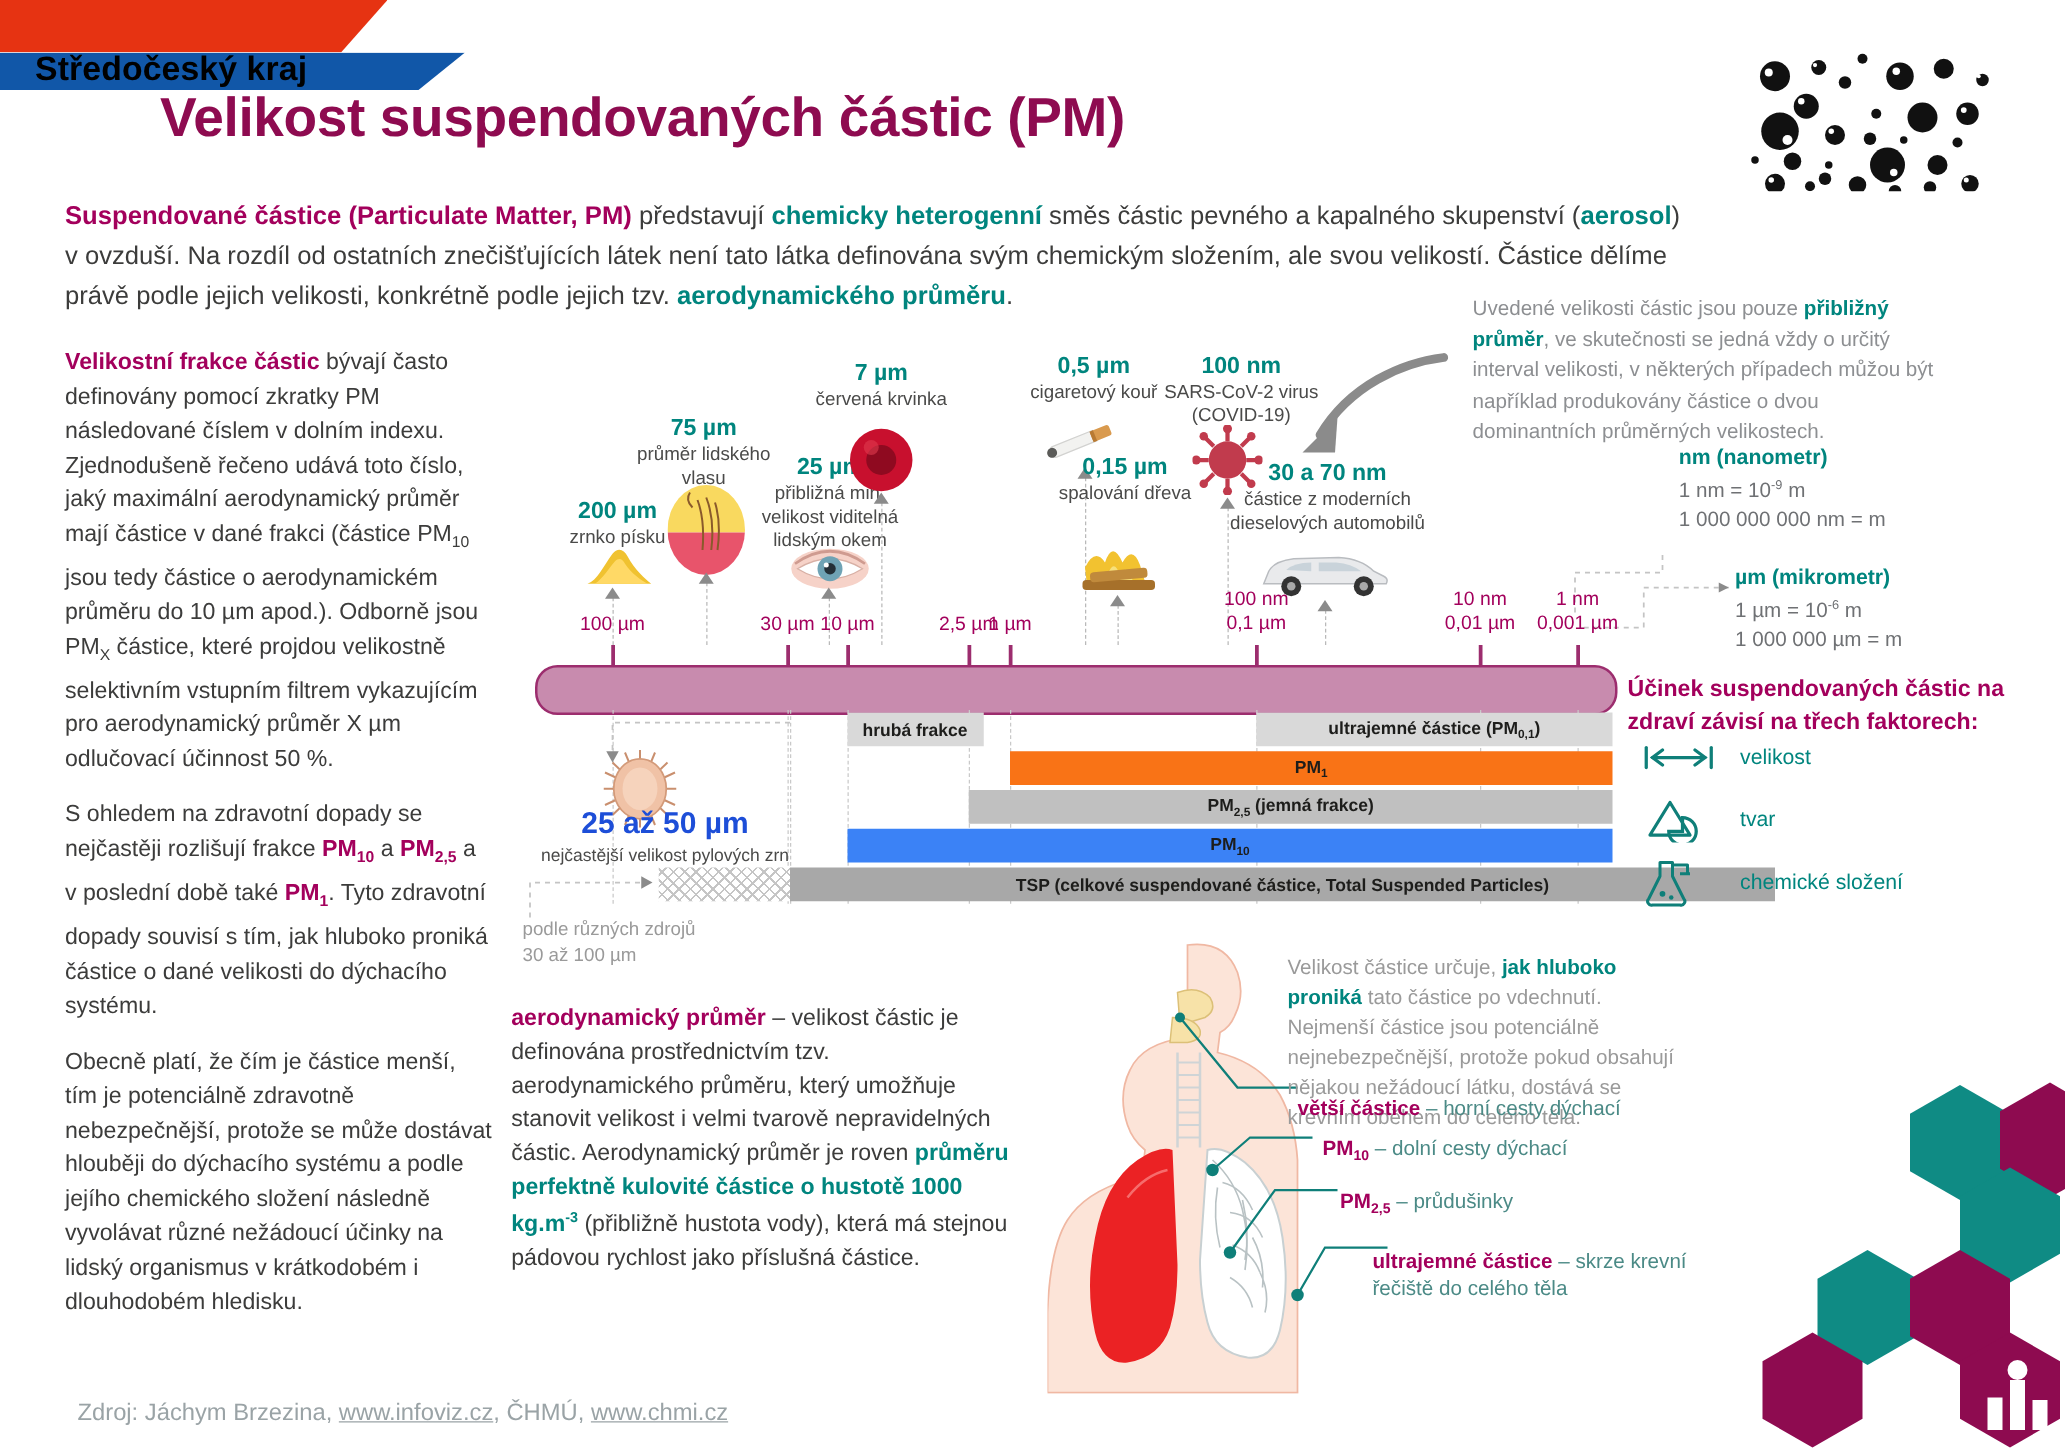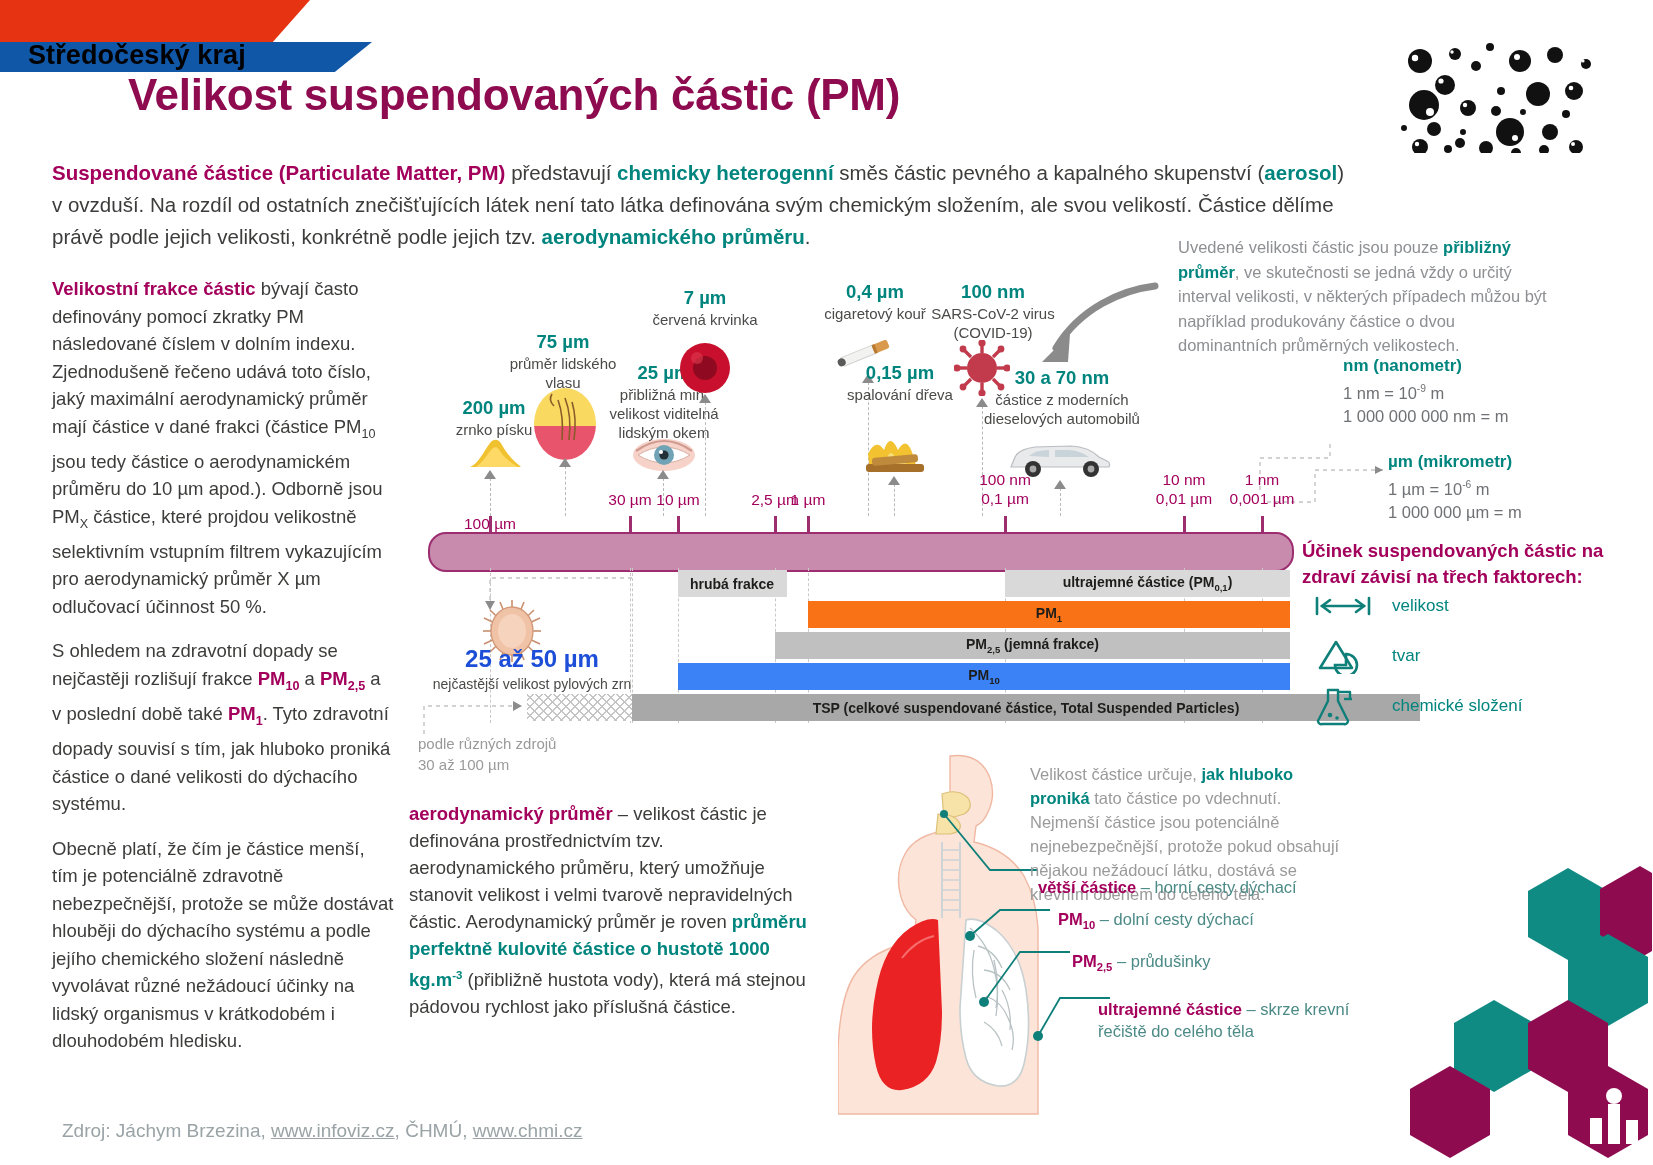--- a/index.html
+++ b/index.html
@@ -277,21 +277,21 @@
 </div>
 <svg class="abs" style="left:679px;top:342px;width:52px;height:52px;">
   <circle cx="26" cy="26" r="25" fill="#c8102e"></circle>
   <circle cx="26" cy="26" r="12" fill="#8f0a20"></circle>
   <circle cx="18" cy="16" r="6" fill="#e03b4f" opacity=".6"></circle>
 </svg>
 <div class="abs dash-v" style="left:705px;top:402px;height:114px;"></div>
 <div class="abs arr-up" style="left:699px;top:394px;"></div>
 
 <div class="abs callout" style="left:820px;top:282px;width:110px;">
-  <span class="val">0,4 µm</span>
+  <span class="val">0,5 µm</span>
   <span>cigaretový kouř</span>
 </div>
 <svg class="abs" style="left:834px;top:334px;width:64px;height:38px;">
   <g transform="rotate(-22 32 19)">
     <rect x="6" y="14" width="38" height="9" rx="2" fill="#f2f2f0" stroke="#d2d2d0" stroke-width="1"></rect>
     <rect x="40" y="14" width="16" height="9" rx="2" fill="#d99a4e"></rect>
     <rect x="40" y="14" width="3" height="9" fill="#b87a33"></rect>
     <circle cx="6" cy="18.5" r="4" fill="#5a5a58"></circle>
   </g>
 </svg>
@@ -350,21 +350,21 @@
   <path d="M24 19 Q30 13 44 13 L44 20 Z" fill="#c9d3da"></path>
   <path d="M50 13 L64 13 Q76 14 84 20 L50 20 Z" fill="#c9d3da"></path>
   <circle cx="28" cy="32" r="8" fill="#333"></circle>
     <circle cx="28" cy="32" r="3.4" fill="#aaa"></circle>
   <circle cx="86" cy="32" r="8" fill="#333"></circle>
     <circle cx="86" cy="32" r="3.4" fill="#aaa"></circle>
 </svg>
 <div class="abs dash-v" style="left:1060px;top:488px;height:28px;"></div>
 <div class="abs arr-up" style="left:1054px;top:480px;"></div>
 
-<div class="abs ticklbl" style="left:450px;top:514px;width:80px;"><span>100 µm</span></div>
+<div class="abs ticklbl" style="left:450px;top:490px;width:80px;"><span>100 µm</span></div>
 <div class="abs ticklbl" style="left:592px;top:490px;width:76px;"><span>30 µm</span></div>
 <div class="abs ticklbl" style="left:642px;top:490px;width:72px;"><span>10 µm</span></div>
 <div class="abs ticklbl" style="left:735px;top:490px;width:80px;"><span>2,5 µm</span></div>
 <div class="abs ticklbl" style="left:772px;top:490px;width:72px;"><span>1 µm</span></div>
 <div class="abs ticklbl" style="left:947px;top:470px;width:116px;">
   <div>100 nm</div>
     <div>0,1 µm</div>
   </div>
 <div class="abs ticklbl" style="left:1126px;top:470px;width:116px;">
   <div>10 nm</div>

